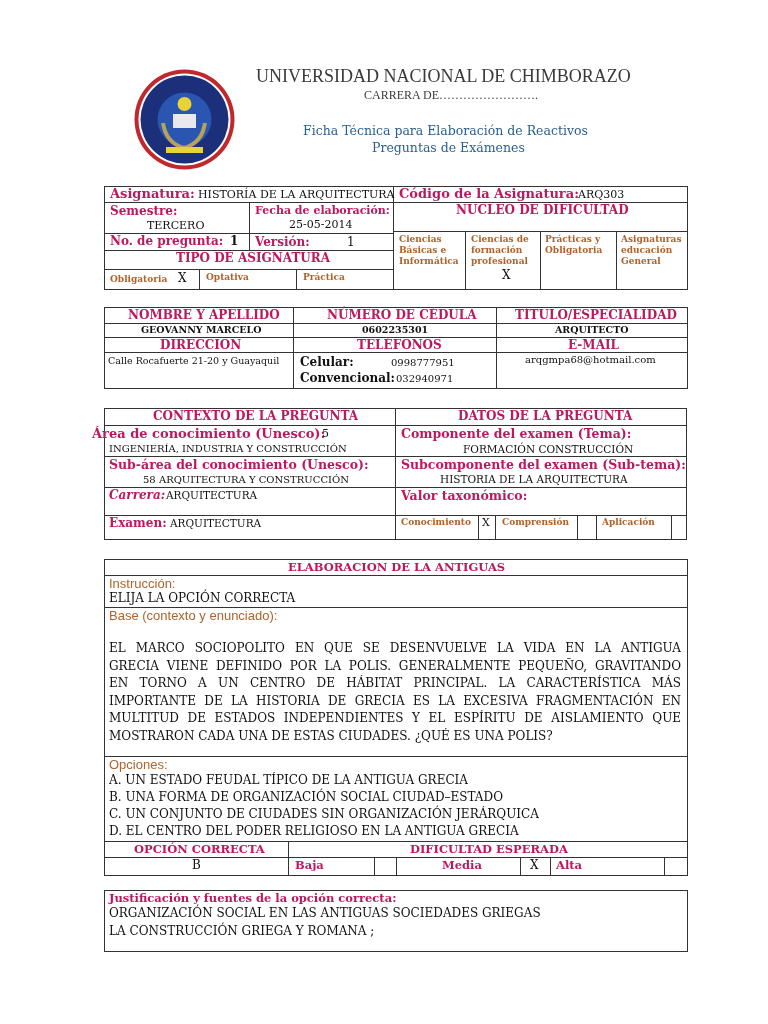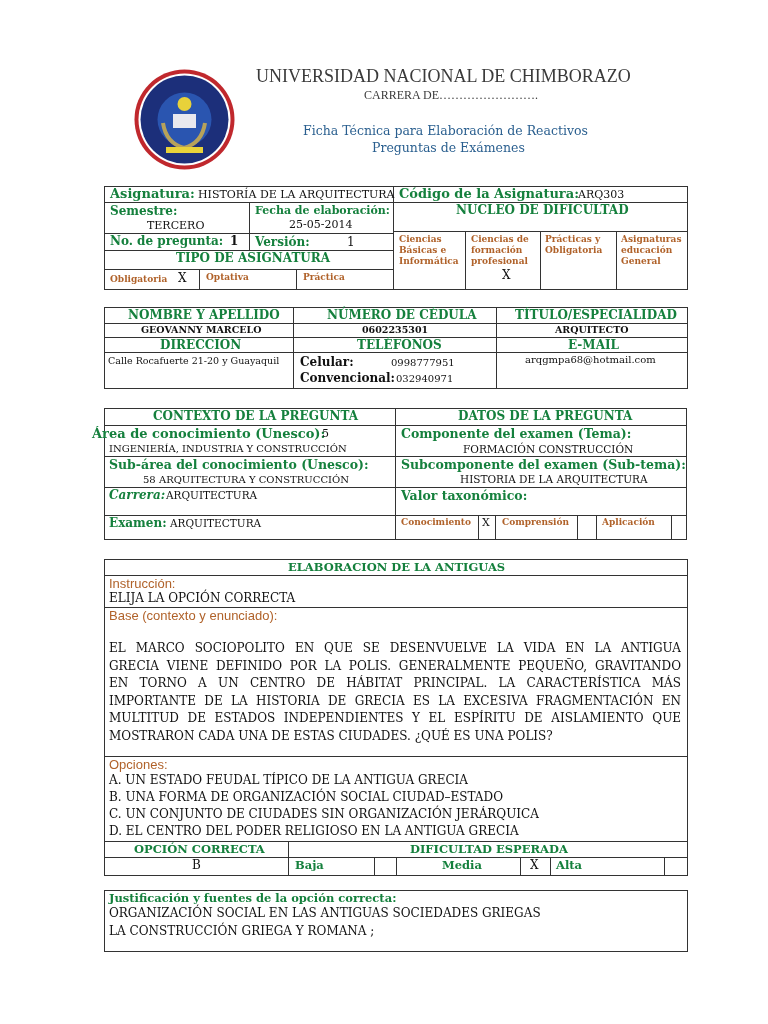--- a/index.html
+++ b/index.html
@@ -1,17 +1,17 @@
 <!DOCTYPE html>
 <html><head>
 <meta charset="utf-8">
 <style>
   html, body { margin:0; padding:0; background:#ffffff; }
   body { width:768px; height:1024px; position:relative; overflow:hidden; font-family:"DejaVu Serif", serif; color:#111; }
-  .lbl { color:#15803d; font-weight:bold; }
+  .lbl { color:#be185d; font-weight:bold; }
   .lbl-s { color:#b0622a; font-weight:bold; font-size:9px; }
   .lbl-sans { color:#b0622a; font-family:"Liberation Sans", sans-serif; font-size:13px; }
   .val { color:#111; }
   .abs { position:absolute; }
   .box { position:absolute; border:1px solid #333; box-sizing:border-box; }
   .hl { position:absolute; height:1px; background:#333; }
   .vl { position:absolute; width:1px; background:#333; }
   .t { position:absolute; white-space:nowrap; }
 
   
@@ -140,21 +140,21 @@
 
   <div class="t lbl" style="left:109px;top:488px;font-size:12px;font-style:italic;">Carrera:</div>
   <div class="t val" style="left:166px;top:489px;font-size:10.5px;">ARQUITECTURA</div>
 
   <div class="t lbl" style="left:109px;top:516px;font-size:12px;">Examen:</div>
   <div class="t val" style="left:170px;top:517px;font-size:10.5px;">ARQUITECTURA</div>
 
   <div class="t lbl" style="left:401px;top:426px;font-size:12.5px;">Componente del examen (Tema):</div>
   <div class="t val" style="left:463px;top:443px;font-size:10.5px;">FORMACIÓN CONSTRUCCIÓN</div>
   <div class="t lbl" style="left:401px;top:457px;font-size:12.5px;">Subcomponente del examen (Sub-tema):</div>
-  <div class="t val" style="left:460px;top:473px;font-size:10.5px;">HISTORIA DE LA ARQUITECTURA</div>
+  <div class="t val" style="left:440px;top:473px;font-size:10.5px;">HISTORIA DE LA ARQUITECTURA</div>
   <div class="t lbl" style="left:401px;top:488px;font-size:12.5px;">Valor taxonómico:</div>
 
   <div class="t lbl-s" style="left:401px;top:517px;">Conocimiento</div>
   <div class="t val" style="left:482px;top:516px;font-size:11px;">X</div>
   <div class="t lbl-s" style="left:502px;top:517px;">Comprensión</div>
   <div class="t lbl-s" style="left:602px;top:517px;">Aplicación</div>
 </div>
 
 <div>
   <div class="box" style="left:104px;top:559px;width:584px;height:317px;"></div>

